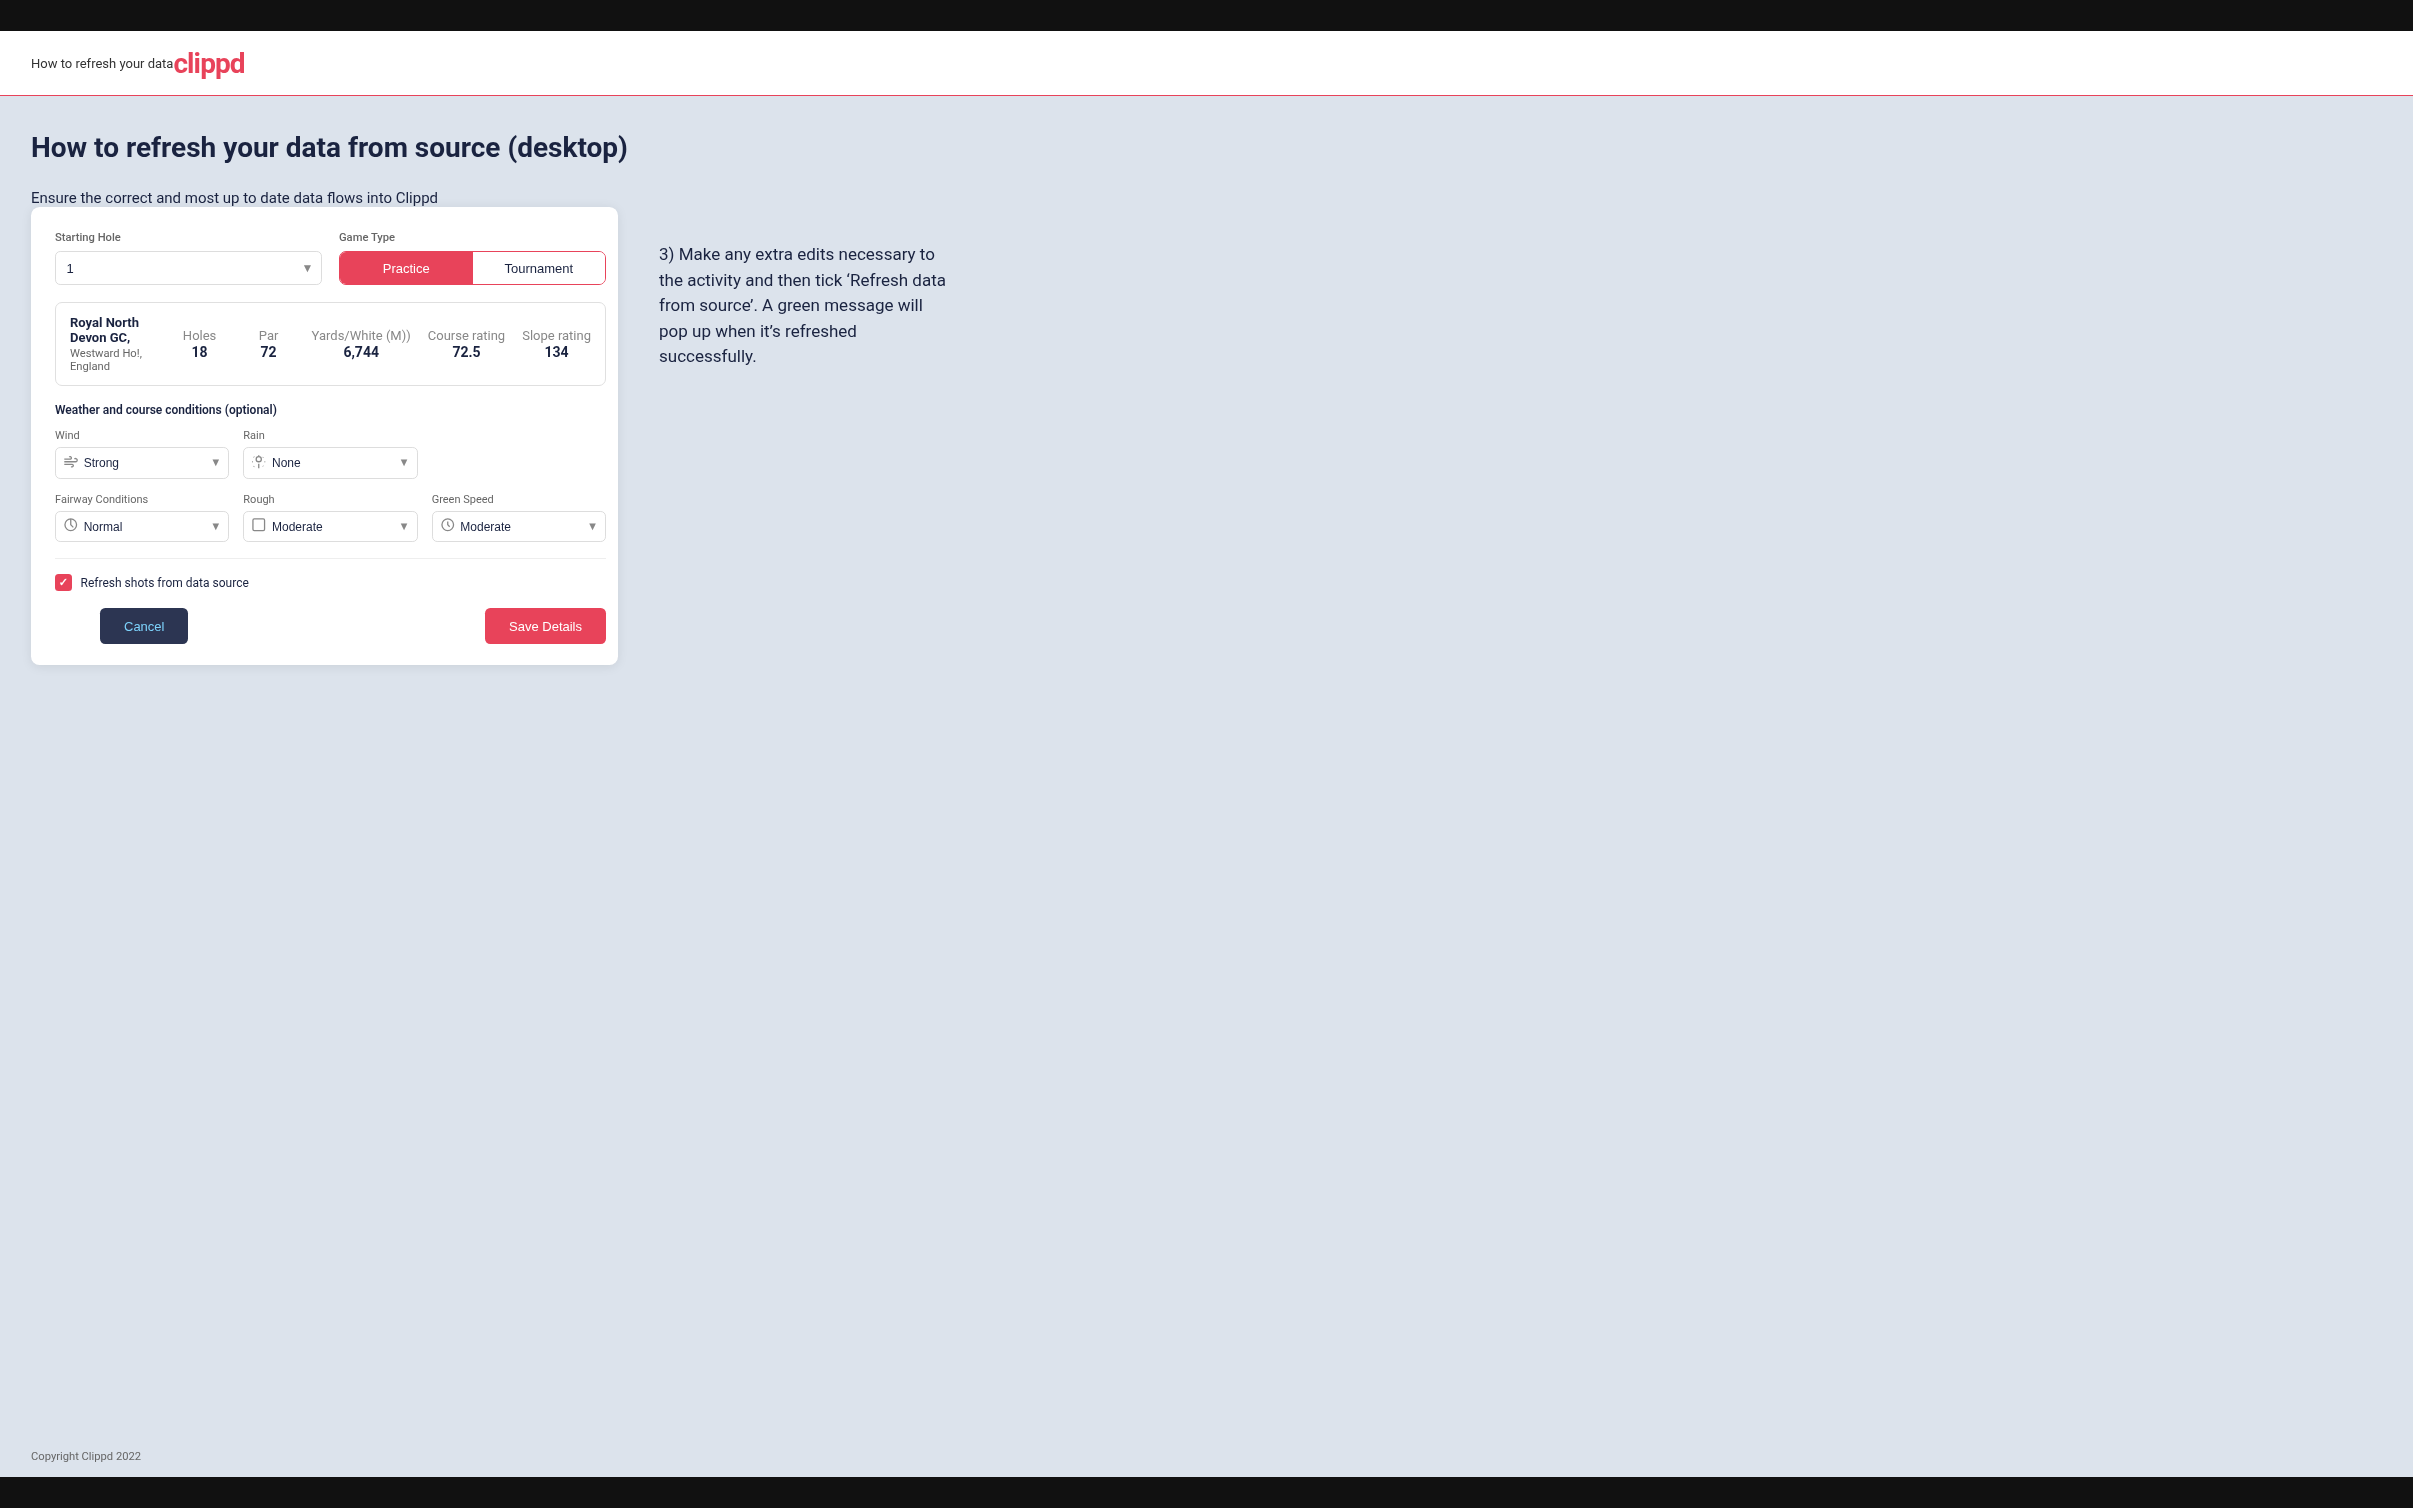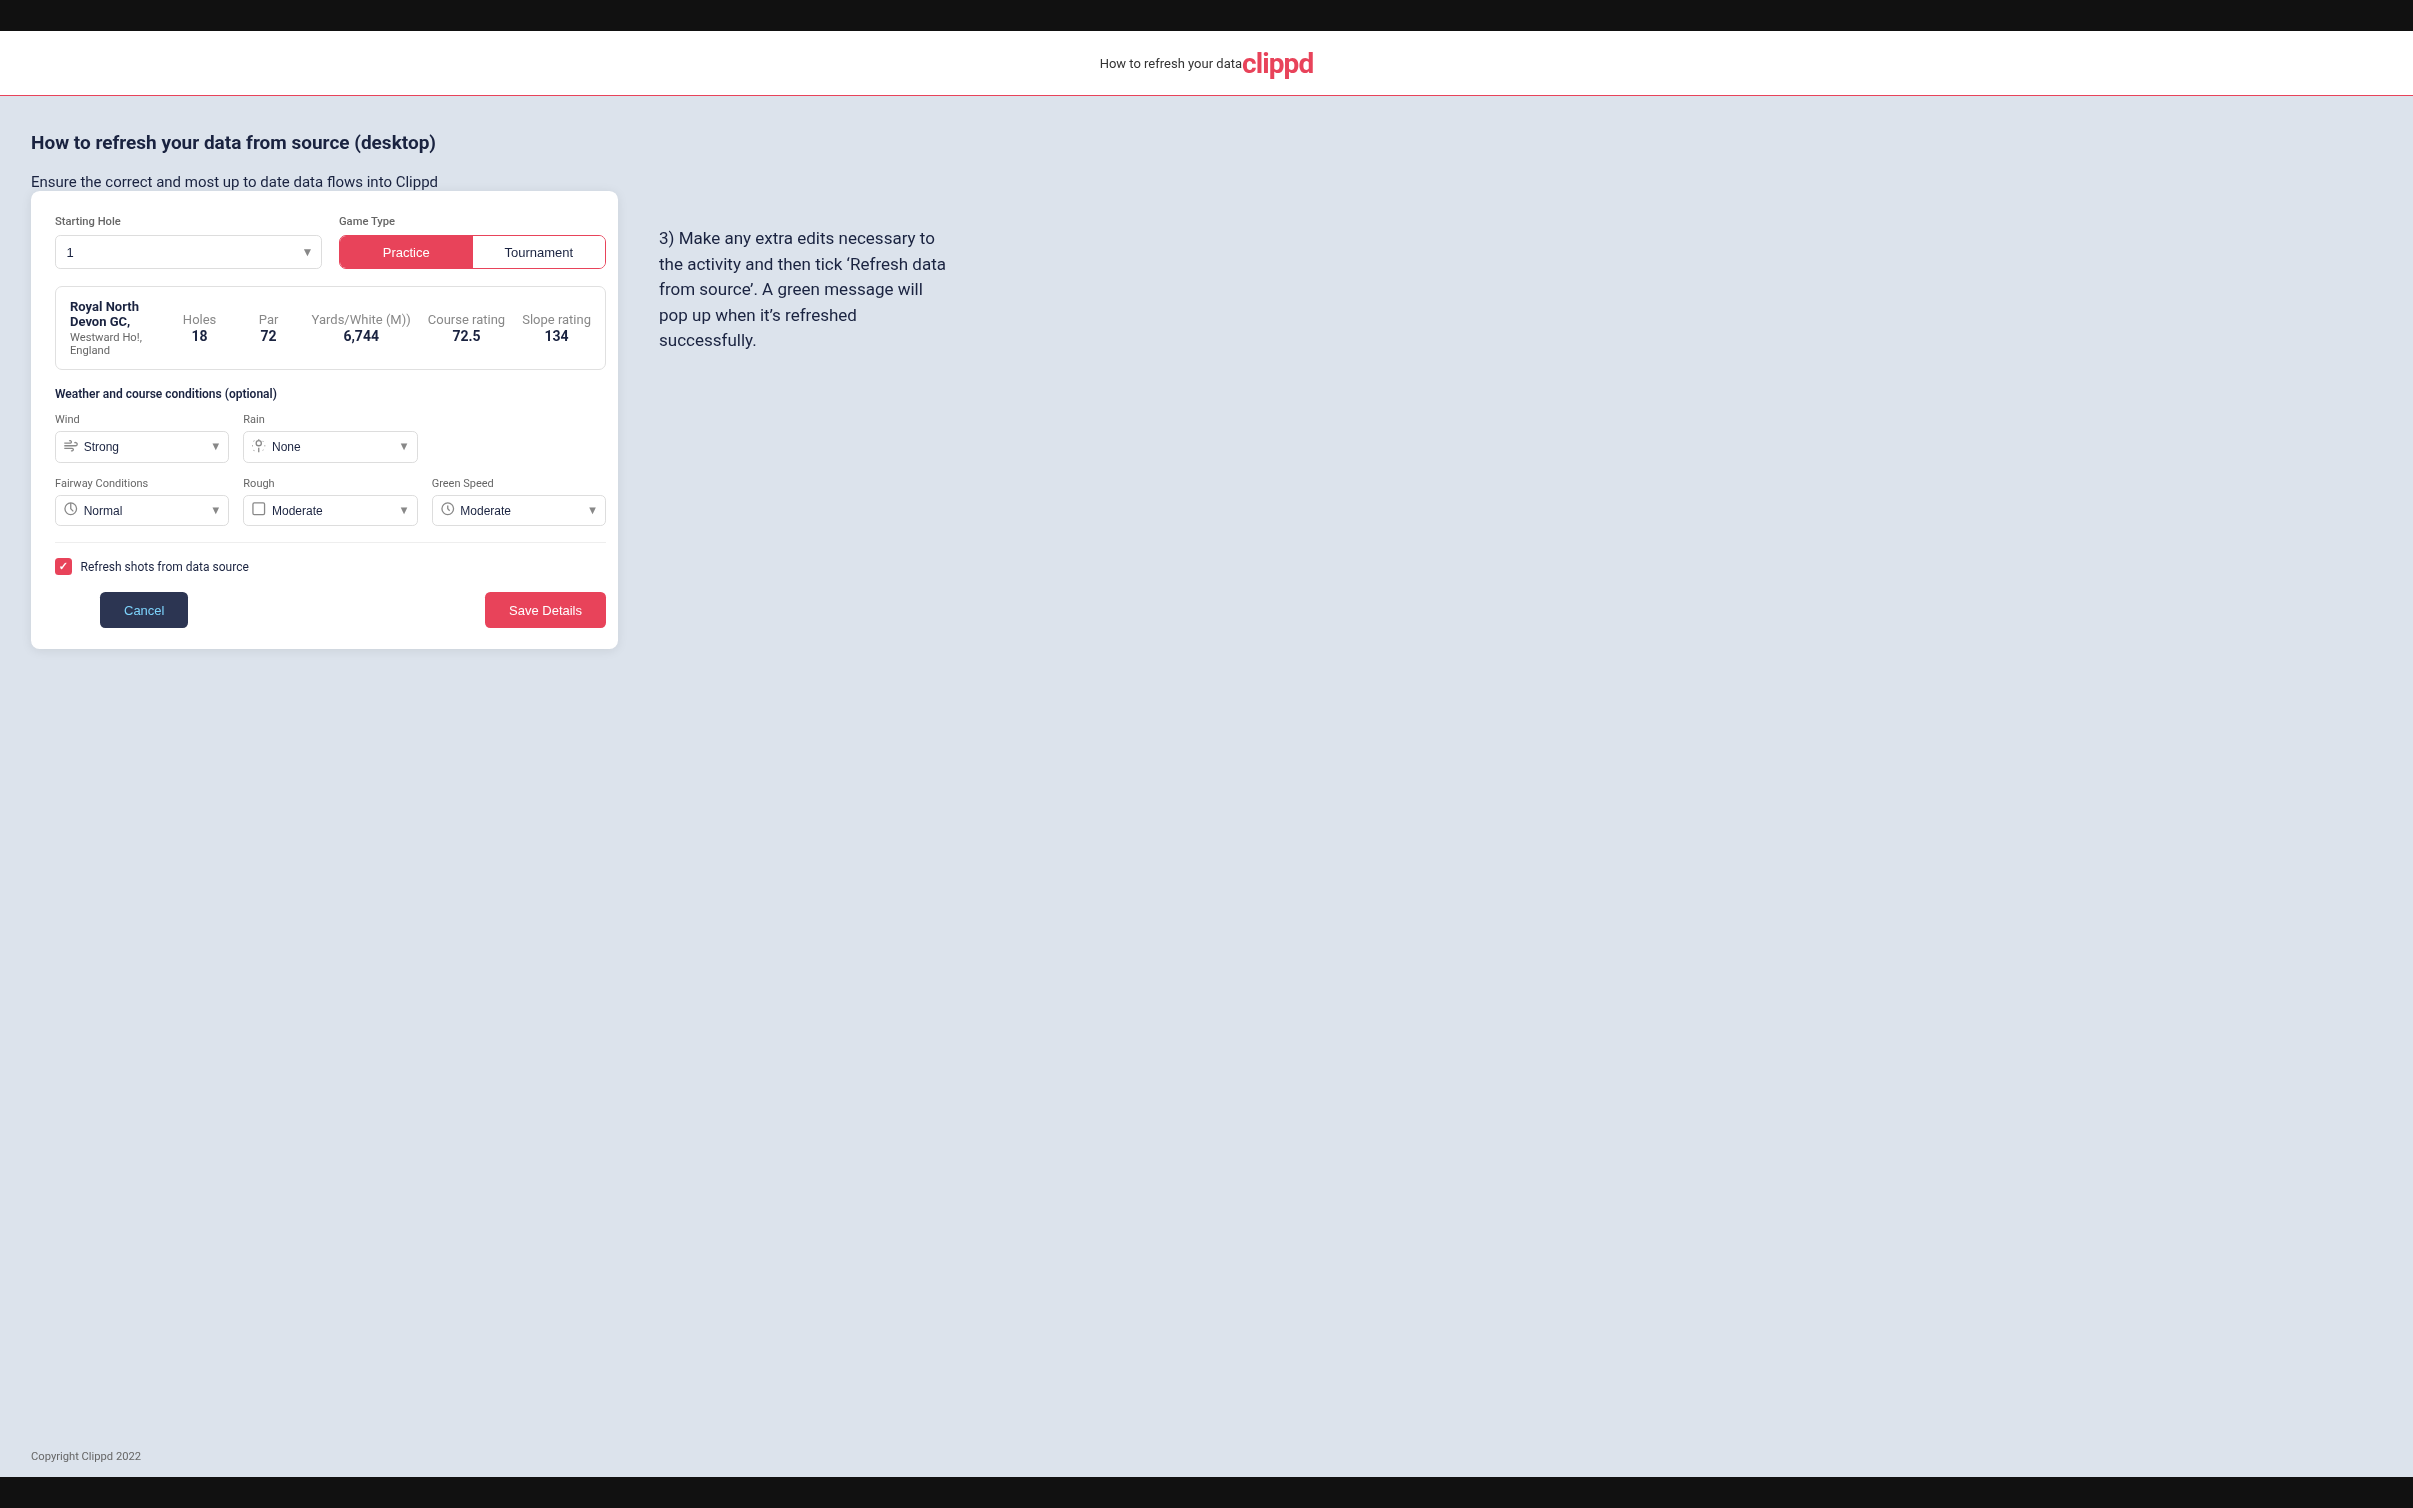--- a/index.html
+++ b/index.html
@@ -12,21 +12,21 @@
     }
     .top-bar {
       background: #111;
       height: 31px;
       flex-shrink: 0;
     }
     .header {
       background: #fff;
       display: flex;
       align-items: center;
-      justify-content: center;
+      justify-content: flex-start;
       padding: 15.5px 31px;
       border-bottom: 1.7px solid #e8435a;
     }
     .header-title {
       font-size: 13px;
       color: #333;
       font-weight: 400;
     }
     .logo {
       font-size: 28px;
@@ -35,24 +35,24 @@
       letter-spacing: -0.9px;
     }
     .main-content {
       background: #dce3ec;
       flex: 1;
       padding: 35px 31px 26px 31px;
       display: flex;
       flex-direction: column;
     }
     .page-heading {
-      font-size: 19px;
+      font-size: 28px;
       font-weight: 700;
       color: #1a2340;
-      margin-bottom: 19px;
+      margin-bottom: 25px;
     }
     .page-subheading {
       font-size: 15px;
       color: #1a2340;
       font-weight: 400;
     }
     .content-area {
       display: flex;
       gap: 41px;
       align-items: flex-start;

